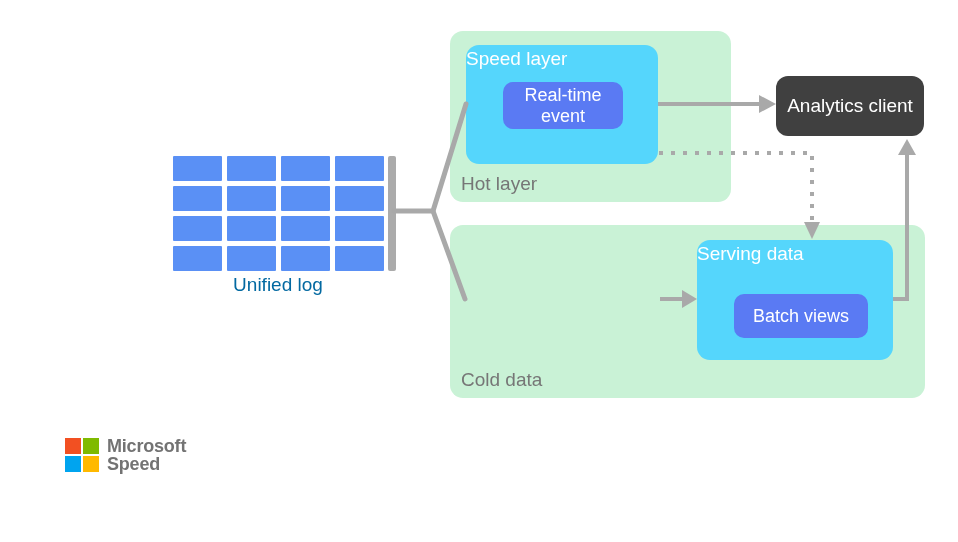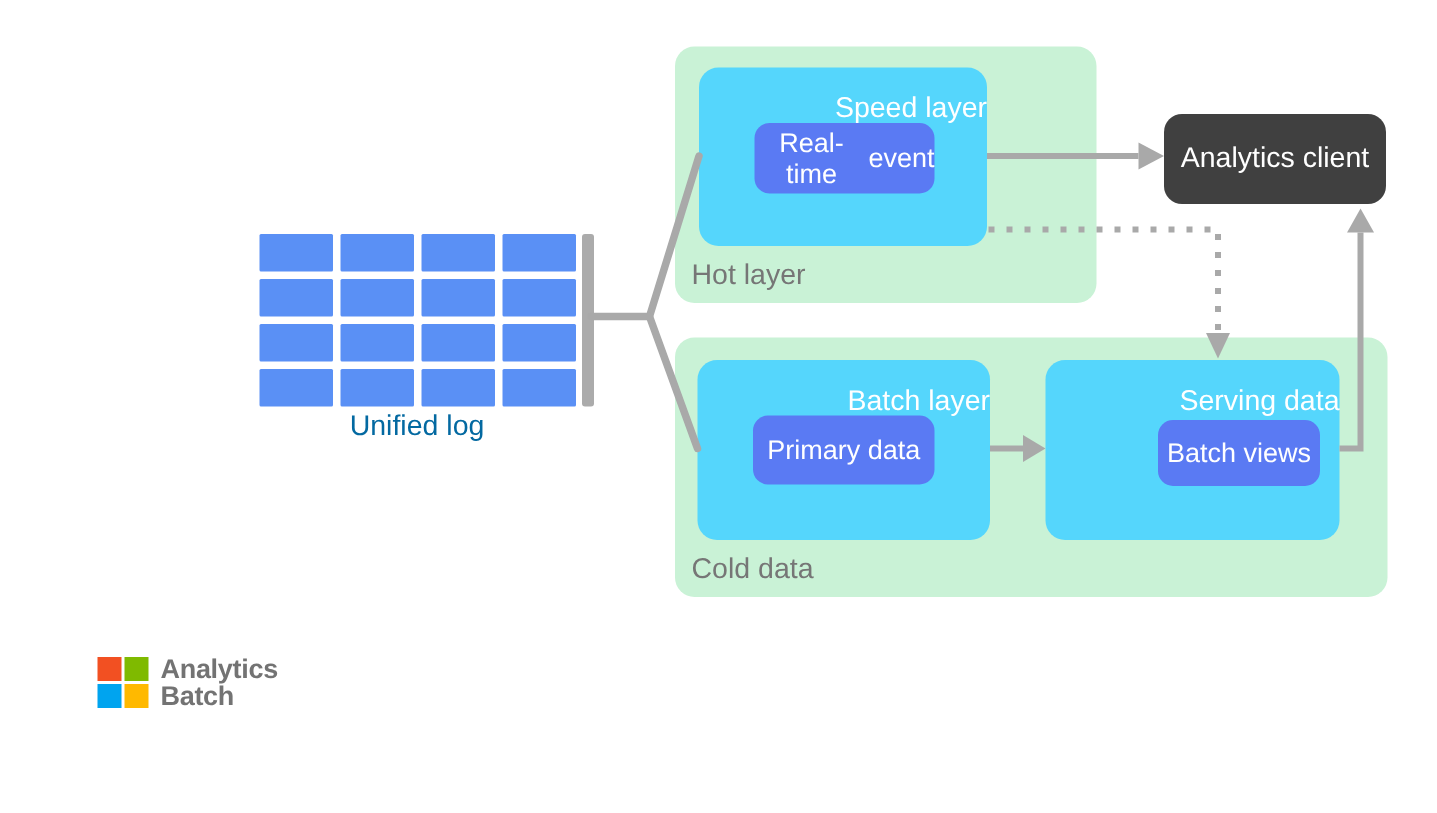--- a/index.html
+++ b/index.html
@@ -22,30 +22,30 @@
   
   .path-box { position:absolute; background:#c9f2d6; border-radius:13px; z-index:1; }
   .hot-path  { left:450px; top:31px;  width:281px; height:171px; }
   .cold-path { left:450px; top:225px; width:475px; height:173px; }
   .path-label { position:absolute; left:11px; bottom:7px; color:#767676; font-size:19px; }
   
   .layer-box { position:absolute; background:#55d6fc; border-radius:13px; z-index:2; }
   .speed-layer   { left:466px; top:45px;  width:192px; height:119px; }
   .batch-layer   { left:465px; top:240px; width:195px; height:120px; }
   .serving-layer { left:697px; top:240px; width:196px; height:120px; }
-  .layer-title { color:#ffffff; font-size:19px; text-align:right; margin-top:17px; }
+  .layer-title { color:#ffffff; font-size:19px; text-align:left; margin-top:3px; }
   
   .store-box {
     position:absolute; background:#5a7af3; border-radius:10px;
     color:#ffffff; font-size:18px; line-height:21px; text-align:center;
-    display:flex; flex-direction:row; align-items:center; justify-content:center;
+    display:flex; flex-direction:column; align-items:center; justify-content:center;
   }
   .store-speed   { left:37px; top:37px; width:120px; height:47px; }
   .store-batch   { left:37px; top:37px; width:121px; height:46px; }
-  .store-serving { left:37px; top:40px; width:108px; height:44px;margin-left:38px; }
+  .store-serving { left:37px; top:54px; width:134px; height:44px; }
   
   .analytics-box {
     position:absolute; left:776px; top:76px; width:148px; height:60px;
     background:#404040; border-radius:12px; color:#ffffff; font-size:19px;
     display:flex; align-items:center; justify-content:center; z-index:2;
   }
   
   .wires { position:absolute; left:0; top:0; z-index:3; pointer-events:none; }
   
   .ms-logo { position:absolute; left:65px; top:438px; z-index:1; }
@@ -94,24 +94,20 @@
     <div class="layer-title">Speed layer</div>
     <div class="store-box store-speed">
       <div>Real-time</div>
       <div>event</div>
     </div>
   </div>
 
   <div class="path-box cold-path">
     <div class="path-label">Cold data</div>
   </div>
-  <div class="layer-box batch-layer">
-    <div class="layer-title">Batch layer</div>
-    <div class="store-box store-batch">Primary data</div>
-  </div>
   <div class="layer-box serving-layer">
     <div class="layer-title">Serving data</div>
     <div class="store-box store-serving">Batch views</div>
   </div>
 
   <div class="analytics-box">Analytics client</div>
 
   <svg class="wires" width="958" height="542" viewBox="0 0 958 542">
 
     <path d="M394 211 H433 L466 104" fill="none" stroke="#a9a9a9" stroke-width="5" stroke-linejoin="round" stroke-linecap="round"></path>
@@ -131,18 +127,18 @@
   </svg>
 
   <div class="ms-logo">
     <div class="ms-squares">
       <div class="ms-sq-red"></div>
       <div class="ms-sq-green"></div>
       <div class="ms-sq-blue"></div>
       <div class="ms-sq-yellow"></div>
     </div>
     <div class="ms-text">
-      <div>Analytics</div>
-      <div>Batch</div>
+      <div>Microsoft</div>
+      <div>Speed</div>
     </div>
   </div>
 
 </div>
 
 </body></html>

